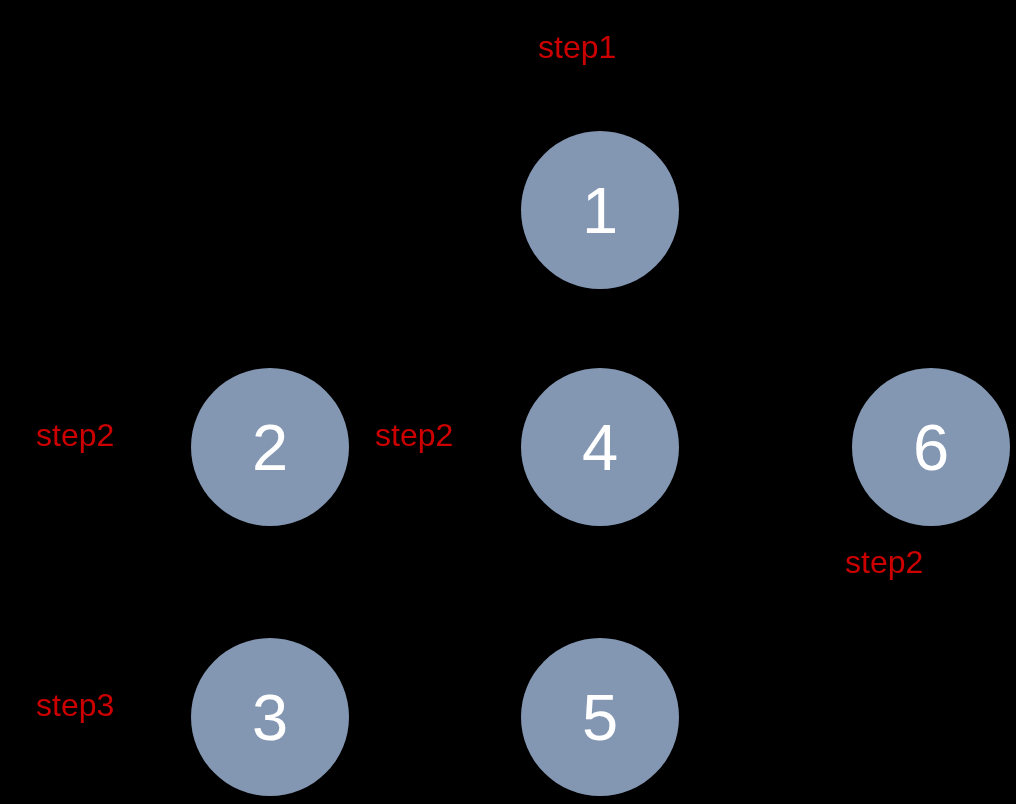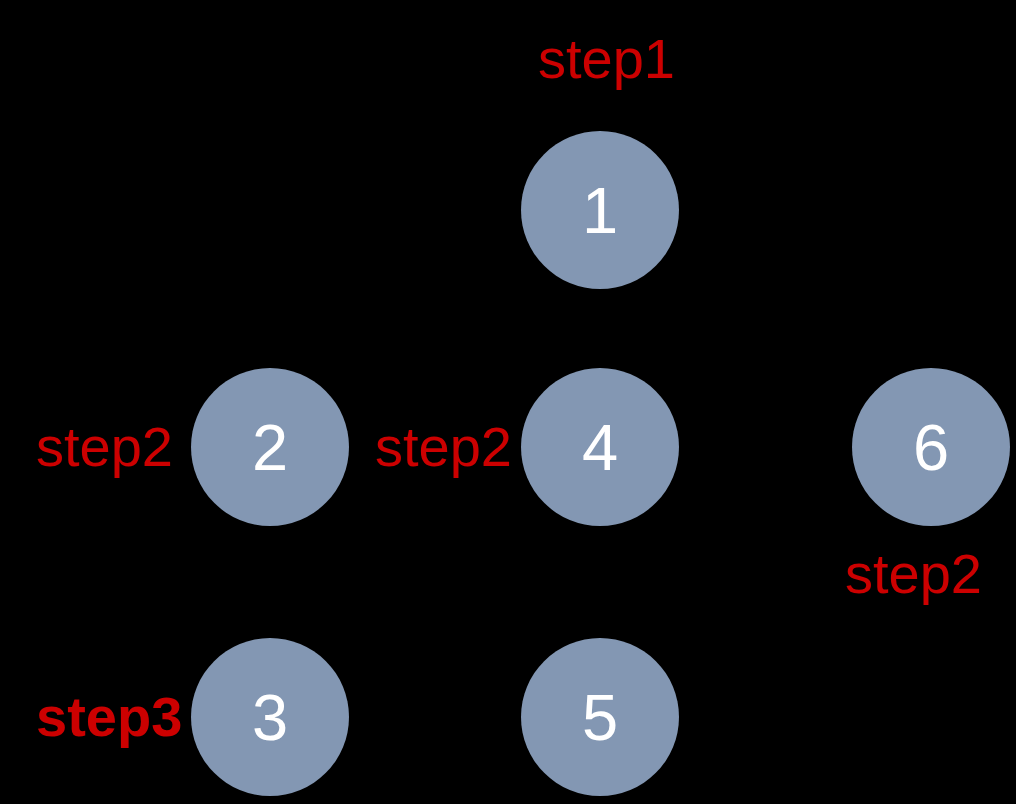--- a/index.html
+++ b/index.html
@@ -29,21 +29,21 @@
     color: #ffffff;
     font-size: 65px;
     font-weight: 400;
     line-height: 1;
     letter-spacing: 0;
     user-select: none;
   }
   .step-label {
     position: absolute;
     color: #cc0000;
-    font-size: 56px;
+    font-size: 32px;
     font-weight: 400;
     line-height: 1;
     white-space: nowrap;
     user-select: none;
   }
 </style>
 </head>
 <body>
 
 <div id="canvas">
@@ -64,15 +64,15 @@
     <span class="node-label">3</span>
   </div>
   <div class="node" style="left: 521px; top: 638px; width: 158px; height: 158px; background: rgb(131, 151, 179);">
     <span class="node-label">5</span>
   </div>
 
   <div class="step-label" style="left: 538px; top: 31px; color: rgb(204, 0, 0);">step1</div>
   <div class="step-label" style="left: 36px; top: 419px; color: rgb(204, 0, 0);">step2</div>
   <div class="step-label" style="left: 375px; top: 419px; color: rgb(204, 0, 0);">step2</div>
   <div class="step-label" style="left: 845px; top: 546px; color: rgb(204, 0, 0);">step2</div>
-  <div class="step-label" style="left: 36px; top: 689px; color: rgb(204, 0, 0); font-weight: bold;">step3</div>
+  <div class="step-label" style="left: 36px; top: 689px; color: rgb(204, 0, 0);">step3</div>
 
 </div>
 
 </body></html>

